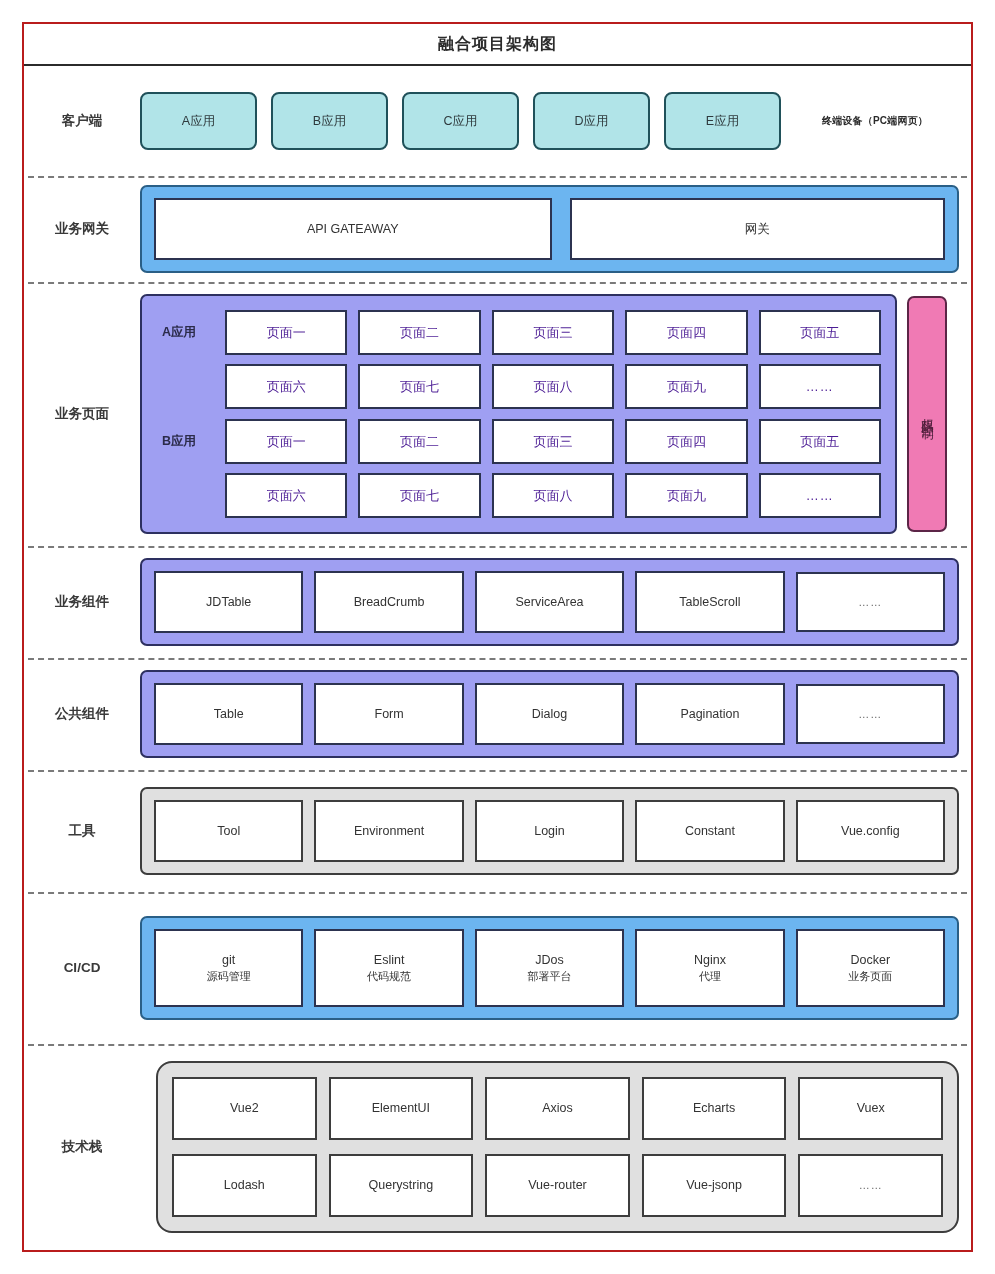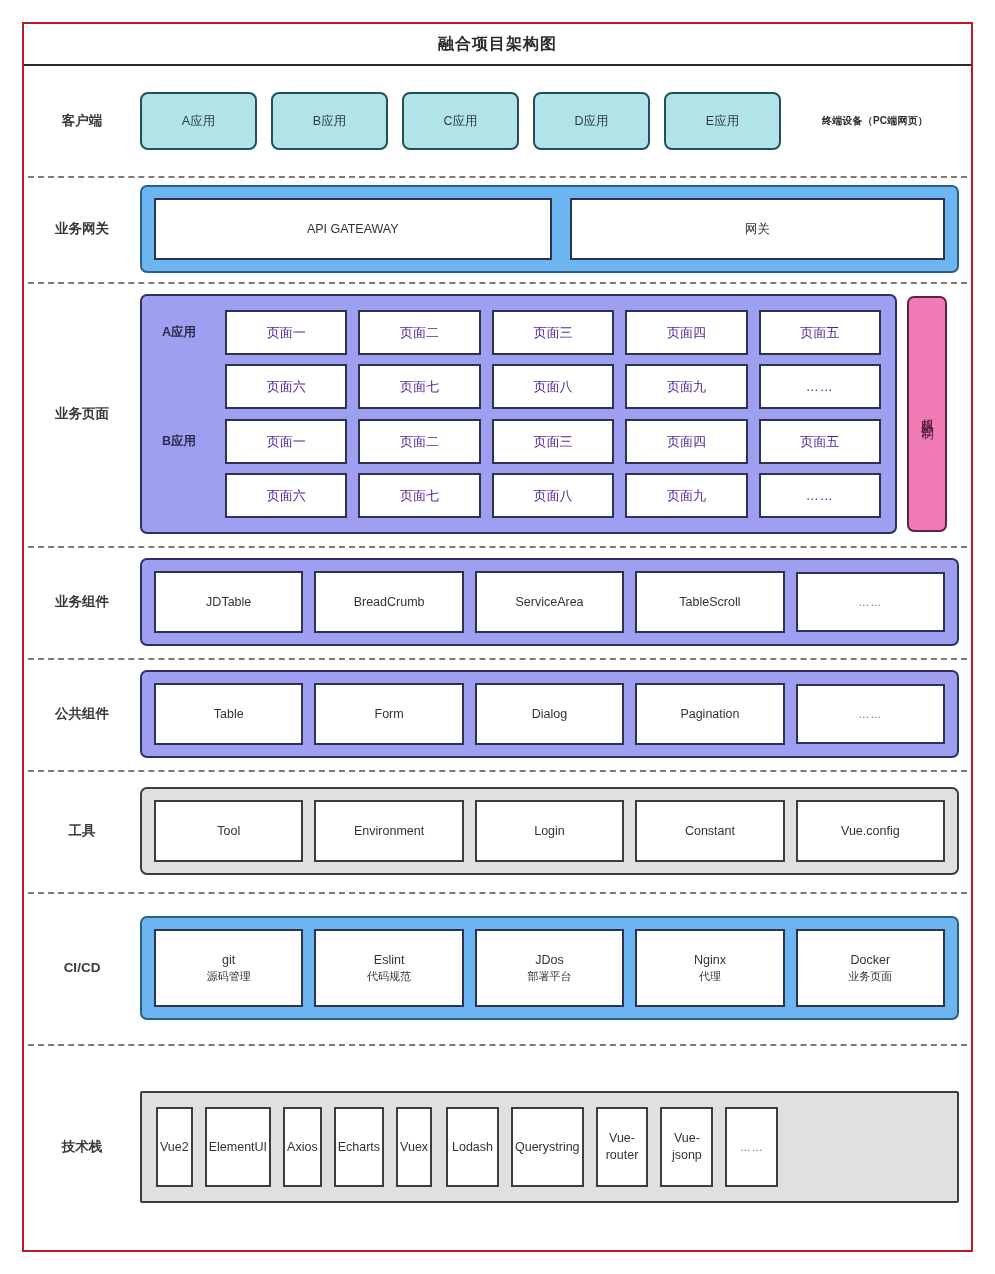--- a/index.html
+++ b/index.html
@@ -208,27 +208,28 @@
   .layer-tools    { height: 122px; }
   .layer-cicd     { height: 152px; }
   .layer-tech     { height: 206px; }
 
   .layer-cicd .cell { min-height: 56px; }
   .layer-tools .cell { min-height: 42px; }
   .layer-biz-comp .cell, .layer-pub-comp .cell { min-height: 42px; text-align: center; }
 
   .band-stack {
     flex: 1 1 auto;
-    border-radius: 2px;
+    border-radius: 16px;
     padding: 14px 14px;
     display: flex;
-    flex-direction: row;
+    flex-direction: column;
     gap: 14px;
     background: #e0e0e0;
     border: 2px solid #3d3d3d;
+    margin-left: 16px;
   }
   .stack-row { display: flex; gap: 12px; }
   .stack-row .cell { min-height: 42px; }
 </style>
 </head>
 <body>
 
 <div class="diagram">
 
   <div class="title-bar">

